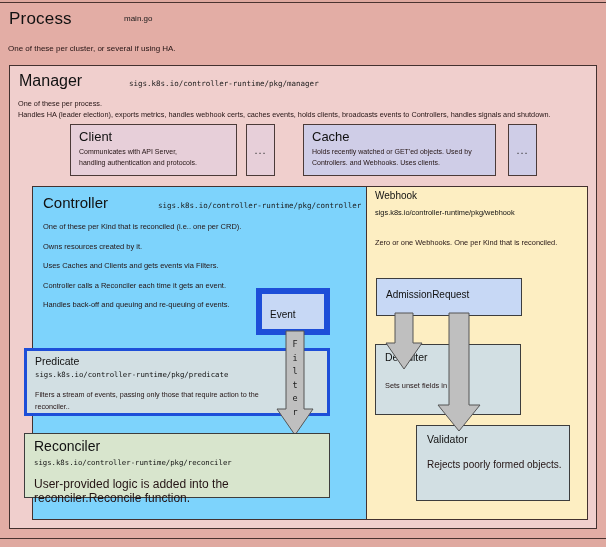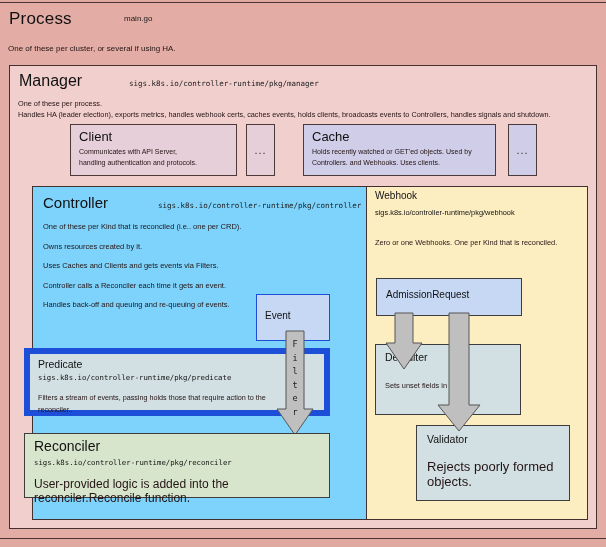--- a/index.html
+++ b/index.html
@@ -67,25 +67,25 @@
   }
   #controller .title{position:absolute;left:10px;top:7px;font-size:15px;color:#111;}
   #controller .pkg{
     position:absolute;left:125px;top:14px;
     font-family:"DejaVu Sans Mono", monospace;font-size:7.5px;color:#1a1a1a;
   }
   #controller .bullets{position:absolute;left:10px;top:35px;width:320px;}
   #controller .bullets div{font-size:7.5px;color:#241414;margin-bottom:10.5px;}
 
   
-  #event{left:256px;top:294px;width:74px;height:47px;background:#c7d8f5;border:1px solid #1d4ed8;}
+  #event{left:256px;top:288px;width:74px;height:47px;background:#c7d8f5;border:6px solid #1d4ed8;}
   #event .h{position:absolute;left:8px;top:15px;font-size:10px;color:#111;}
 
   
-  #predicate{left:24px;top:348px;width:306px;height:68px;background:#d2dfe3;border:6px solid #1d4ed8;}
+  #predicate{left:24px;top:348px;width:306px;height:68px;background:#d2dfe3;border:3px solid #1d4ed8;}
   #predicate .h{position:absolute;left:8px;top:4px;font-size:10.5px;color:#111;}
   #predicate .pkg{position:absolute;left:8px;top:19px;font-family:"DejaVu Sans Mono", monospace;font-size:7.3px;color:#111;}
   #predicate .t{position:absolute;left:8px;top:38px;width:250px;font-size:7.2px;line-height:1.6;color:#241414;}
 
   
   #reconciler{left:24px;top:433px;width:306px;height:65px;background:#d8e5cd;border:1px solid #3d3d3d;}
   #reconciler .h{position:absolute;left:9px;top:4px;font-size:14px;color:#111;}
   #reconciler .pkg{position:absolute;left:9px;top:24px;font-family:"DejaVu Sans Mono", monospace;font-size:7.3px;color:#111;}
   #reconciler .t{position:absolute;left:9px;top:43px;width:290px;font-size:12px;color:#241414;}
 
@@ -108,21 +108,21 @@
 
   #admission{left:376px;top:278px;width:146px;height:38px;background:#c7d8f5;border:1px solid #3d3d3d;}
   #admission .h{position:absolute;left:9px;top:10px;font-size:10px;color:#111;}
 
   #defaulter{left:375px;top:344px;width:146px;height:71px;background:#d2dfe3;border:1px solid #3d3d3d;}
   #defaulter .h{position:absolute;left:9px;top:6px;font-size:10.5px;color:#111;}
   #defaulter .t{position:absolute;left:9px;top:36px;width:130px;font-size:7.4px;color:#241414;}
 
   #validator{left:416px;top:425px;width:154px;height:76px;background:#d2dfe3;border:1px solid #3d3d3d;}
   #validator .h{position:absolute;left:10px;top:7px;font-size:10.5px;color:#111;}
-  #validator .t{position:absolute;left:10px;top:33px;width:140px;font-size:13px;color:#241414;}
+  #validator .t{position:absolute;left:10px;top:33px;width:140px;font-size:10px;color:#241414;}
 
   #arrow-def{position:absolute;left:386px;top:313px;width:38px;height:58px;}
   #arrow-val{position:absolute;left:438px;top:313px;width:42px;height:120px;}
 
   svg{display:block;overflow:visible;}
 </style>
 </head>
 <body>
 
 <div class="stage">
@@ -165,21 +165,21 @@
       <div>Owns resources created by it.</div>
       <div>Uses Caches and Clients and gets events via Filters.</div>
       <div>Controller calls a Reconciler each time it gets an event.</div>
       <div>Handles back-off and queuing and re-queuing of events.</div>
     </div>
   </div>
 
   <div class="box" id="predicate">
     <div class="h">Predicate</div>
     <div class="pkg">sigs.k8s.io/controller-runtime/pkg/predicate</div>
-    <div class="t">Filters a stream of events, passing holds those that require action to the reconciler..</div>
+    <div class="t">Filters a stream of events, passing only those that require action to the reconciler..</div>
   </div>
 
   <div class="box" id="event">
     <div class="h">Event</div>
   </div>
 
   <div id="filterarrow">
     <svg width="36" height="106" viewBox="0 0 36 106">
       <polygon points="9,0 27,0 27,78 36,78 18,104 0,78 9,78" fill="#bfbfbf" stroke="#555" stroke-width="1"></polygon>
     </svg>

